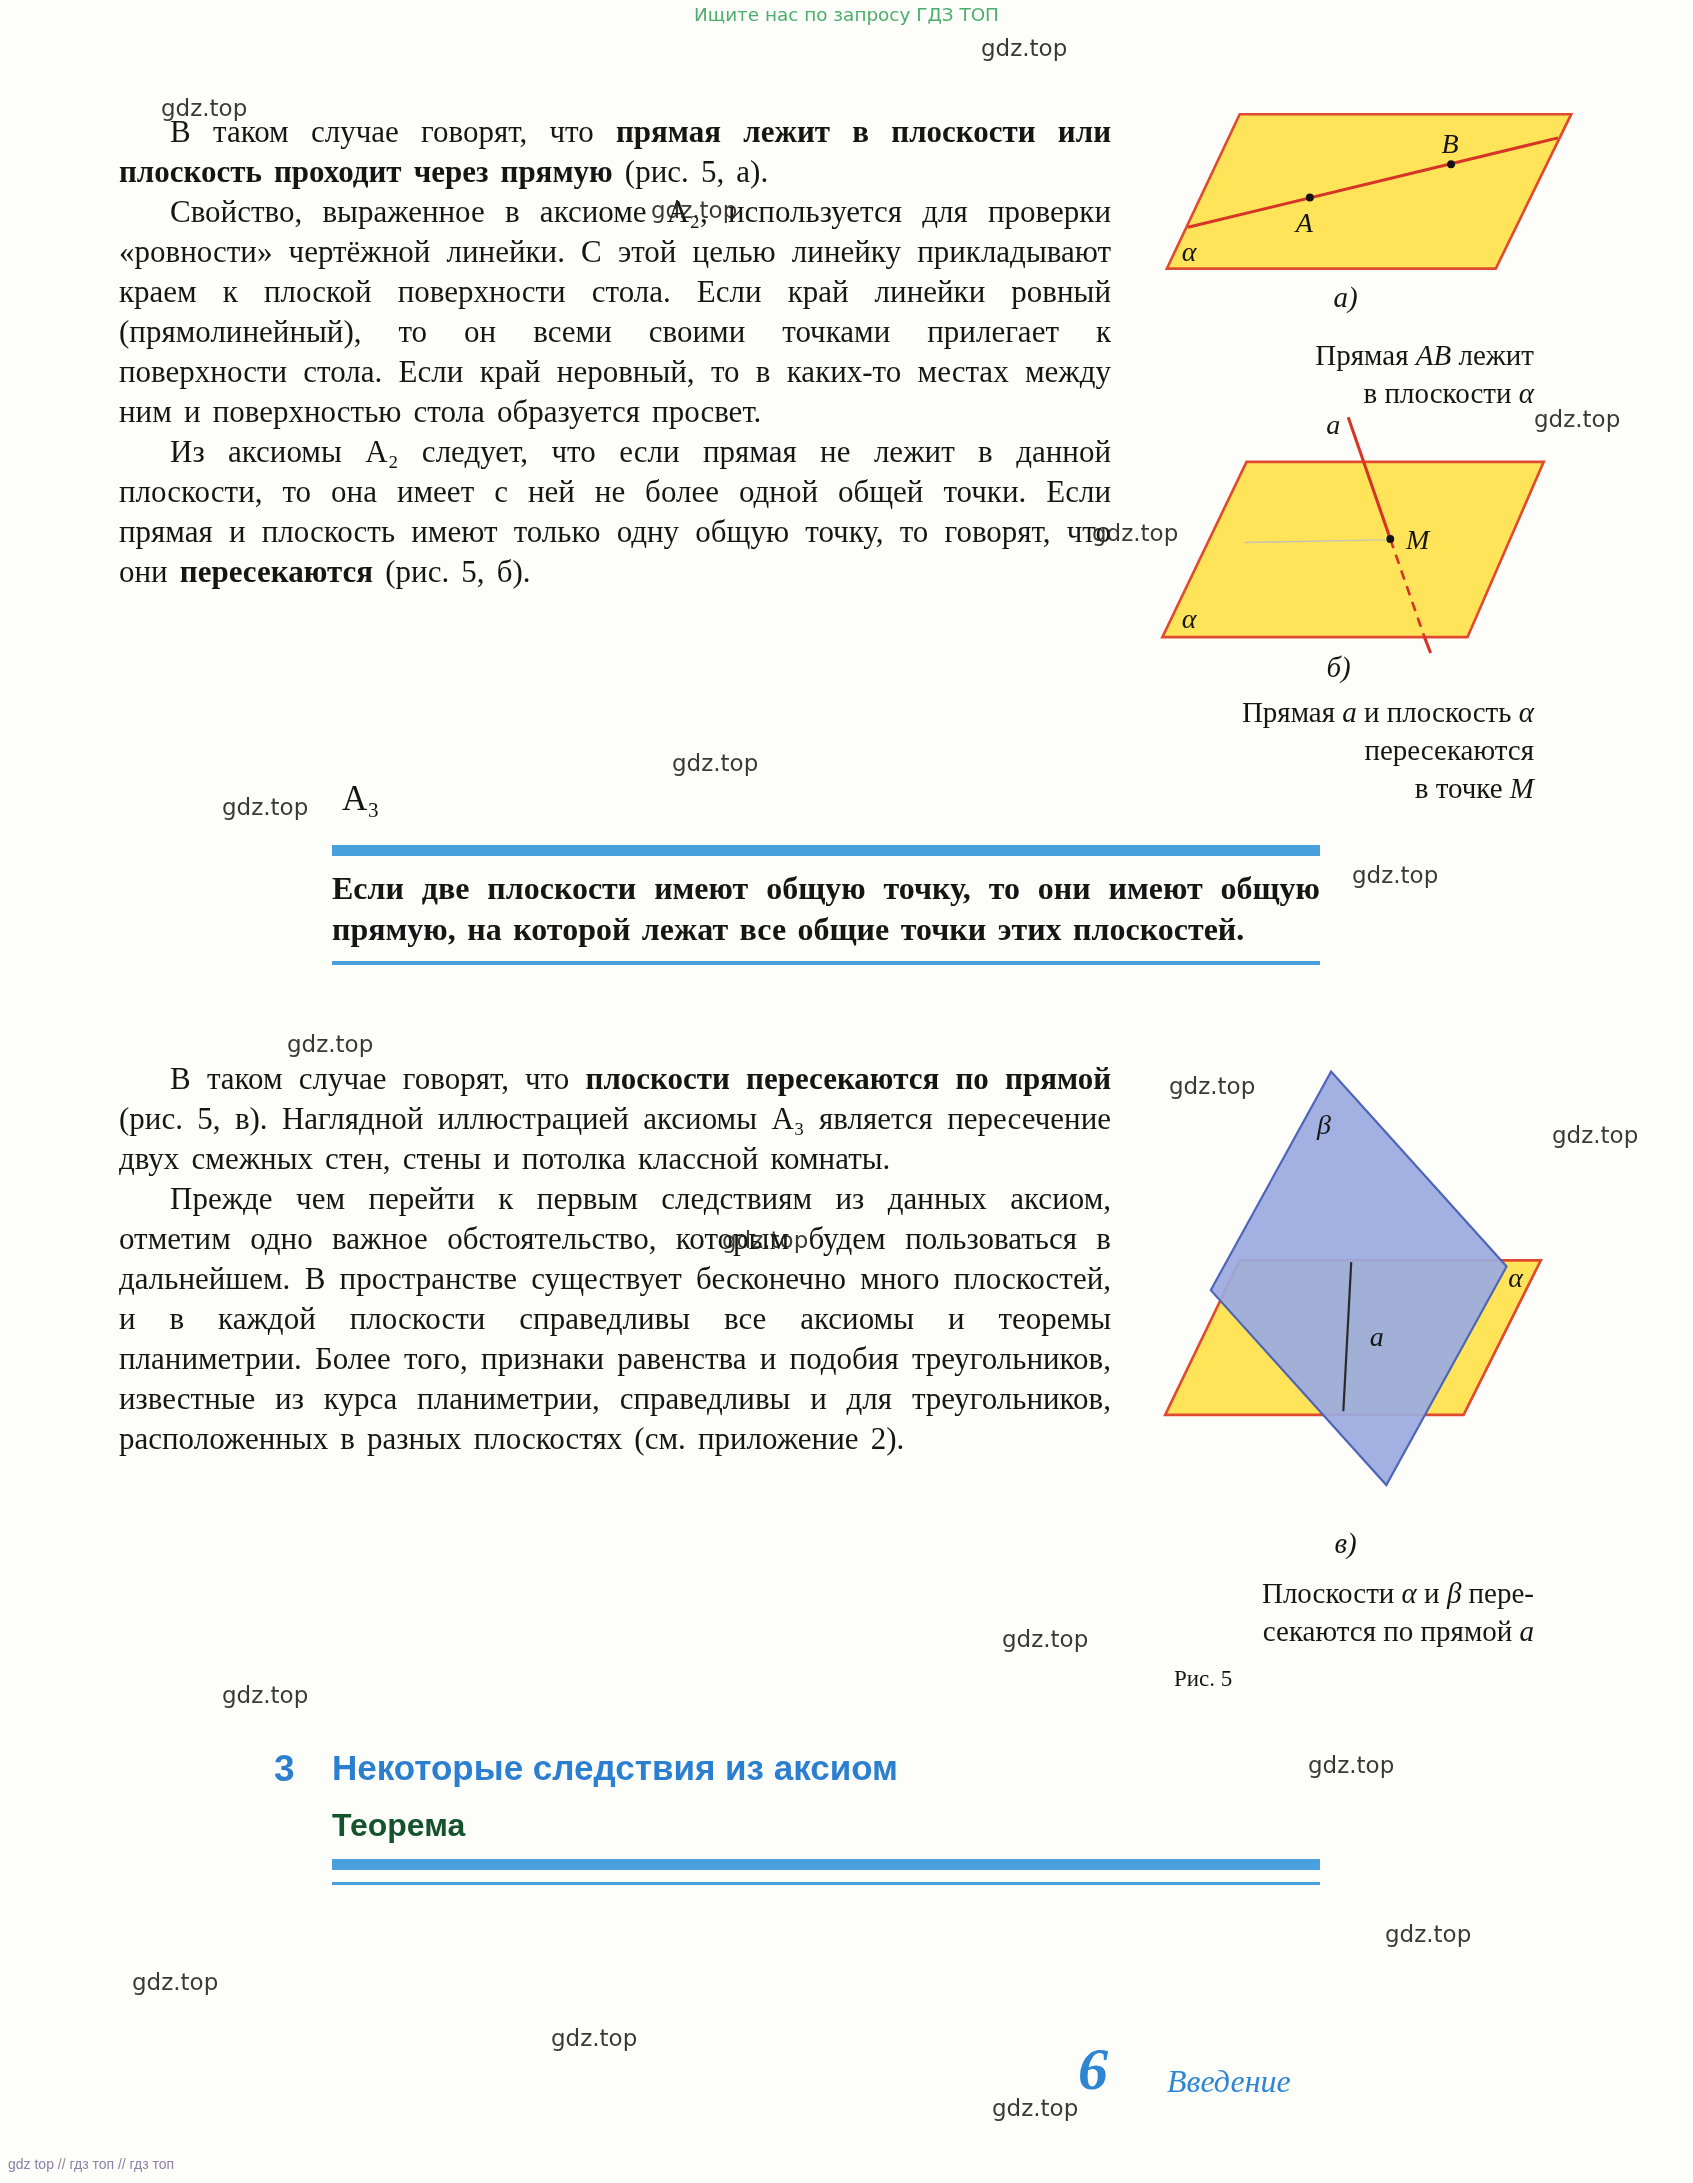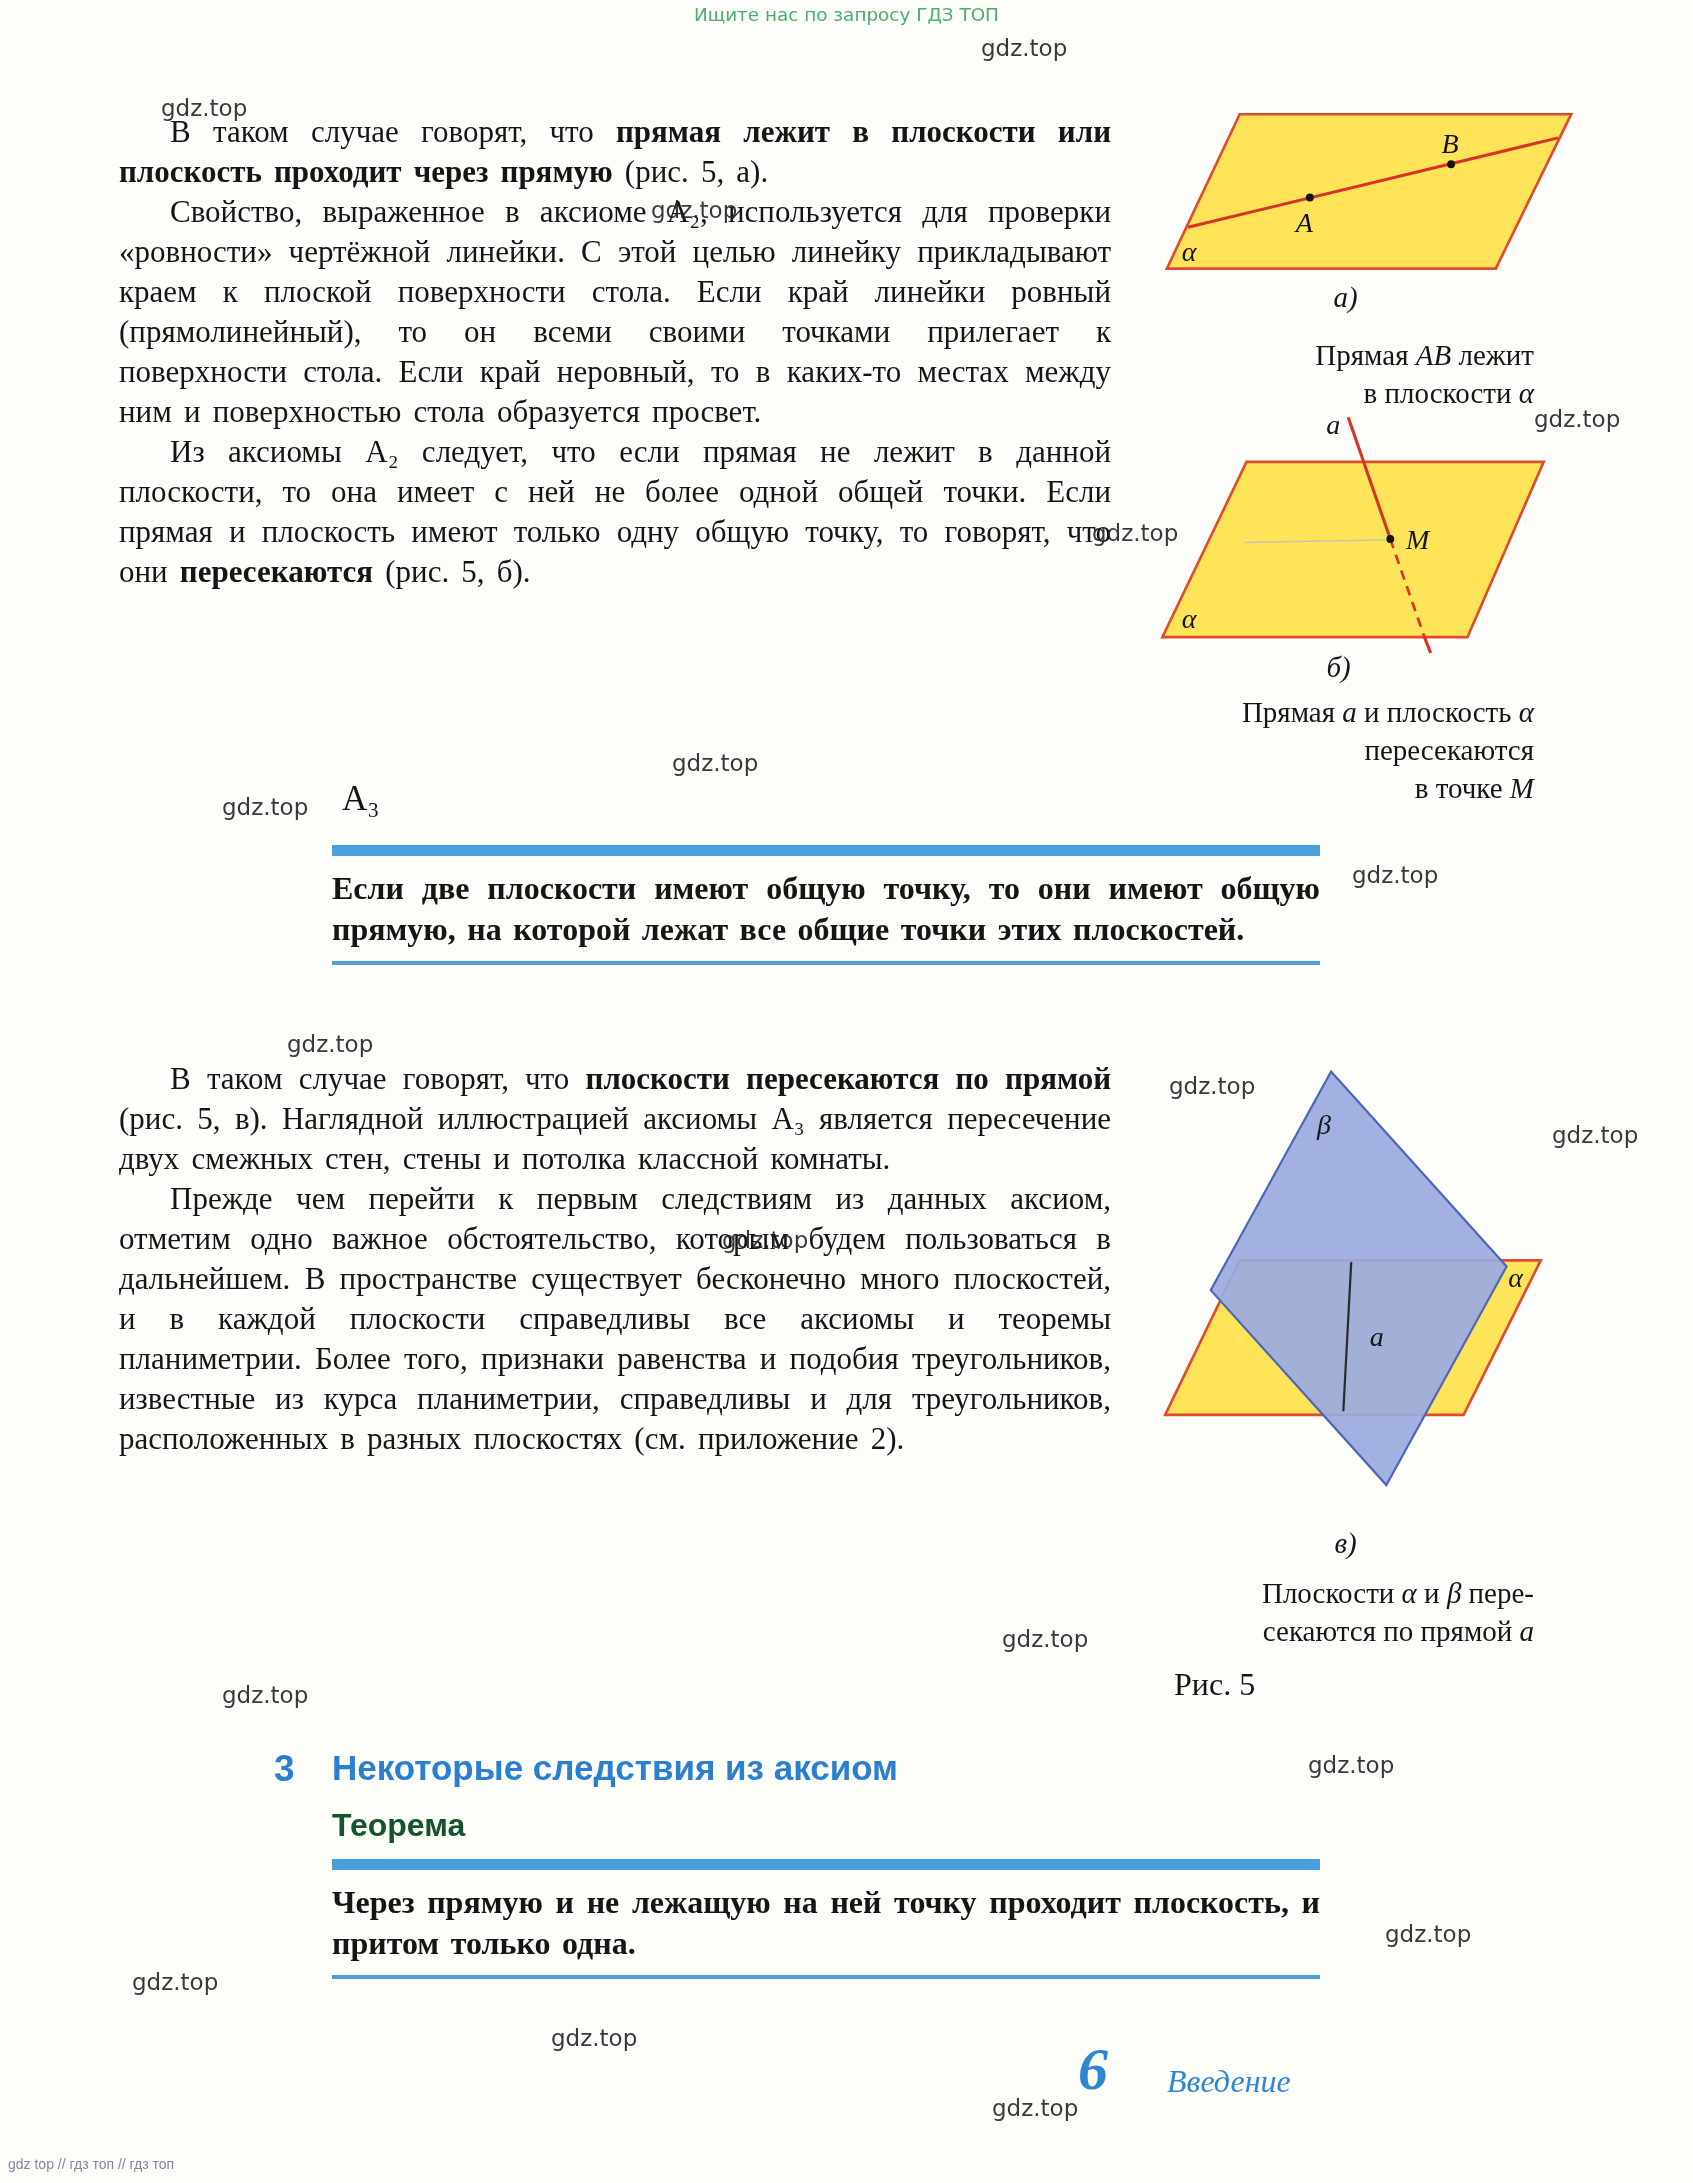--- a/index.html
+++ b/index.html
@@ -75,21 +75,21 @@
     font-style:italic; font-size:32px; fill:#161616;
   }
   .figcap-tag {
     position:absolute; width:79px; text-align:center;
     font-style:italic; font-size:29px;
   }
   .figcap {
     position:absolute; left:1192px; width:342px; text-align:right;
     font-size:29px; line-height:38px; white-space:pre-line;
   }
-  .fig-ref { position:absolute; left:1174px; top:1666px; font-size:32px; }
+  .fig-ref { position:absolute; left:1174px; top:1666px; font-size:23px; }
 
   
   .page-num {
     position:absolute; left:1078px; top:2035px;
     font-size:60px; font-weight:bold; font-style:italic; color:#2e86d3;
   }
   .footer-sec {
     position:absolute; left:1167px; top:2063px;
     font-size:32px; font-style:italic; color:#2e86d3;
   }
@@ -141,21 +141,20 @@
   </div>
 
   <div class="section-head">
     <span class="sec-num">3</span>
     <span class="sec-title">Некоторые следствия из аксиом</span>
   </div>
 
   <div class="theorem-label">Теорема</div>
   <div class="rule-block" id="theorem-block">
     <div class="bar"></div>
-    <div class="rule-text"><span class="b">Через прямую и не лежащую на ней точку проходит плоскость, и притом только одна.</span></div>
     <div class="thinbar"></div>
   </div>
 
   <svg class="fig" style="left:1159px; top:107px; width:421px; height:167px;" viewBox="0 0 480 190">
     <polygon points="92,8 470,8 384,184 9,184" stroke-width="3" fill="#ffe45a" stroke="#e04b2f"></polygon>
     <line x1="33" y1="137" x2="455" y2="35" stroke-width="3.5" stroke="#d53427"></line>
     <circle cx="172" cy="103" r="4.5" fill="#141414"></circle>
     <circle cx="333" cy="65" r="4.5" fill="#141414"></circle>
     <text x="156" y="142" class="figlbl">A</text>
     <text x="322" y="52" class="figlbl">B</text>

